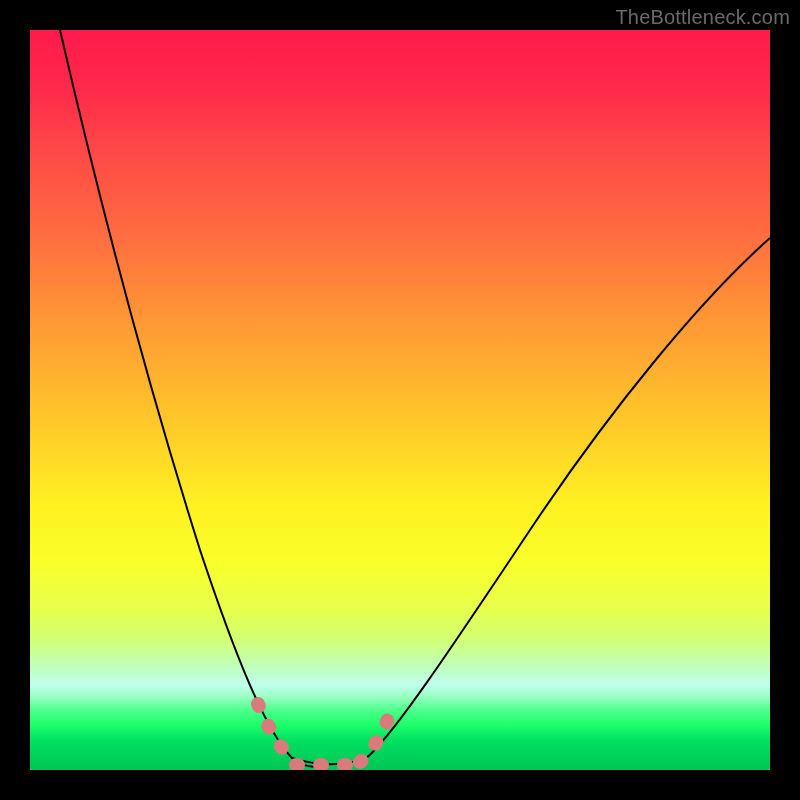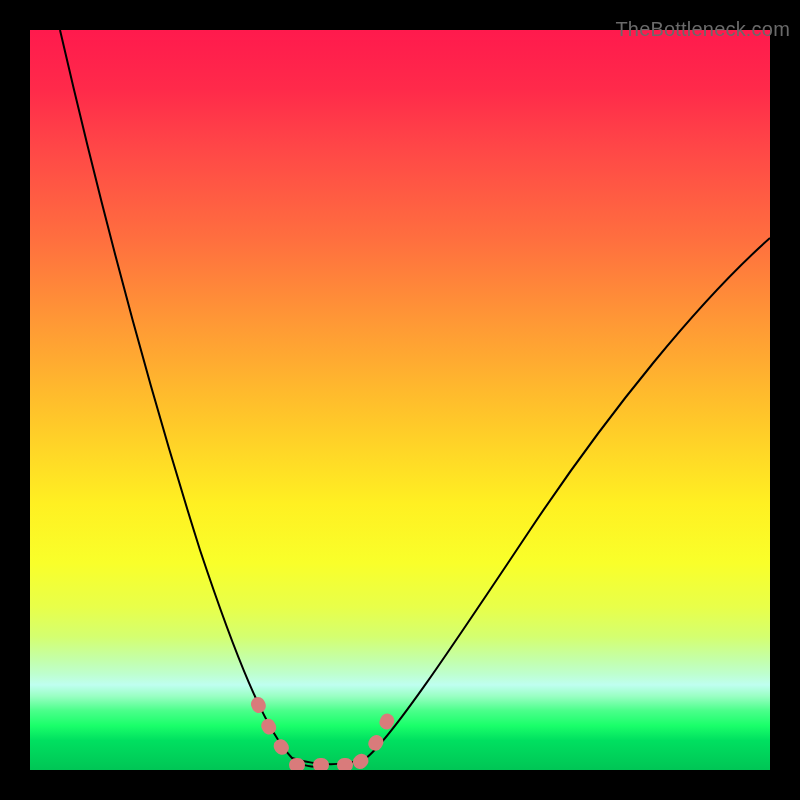--- a/index.html
+++ b/index.html
@@ -46,21 +46,20 @@
       #00c555 100%);
   }
   .watermark {
     position: absolute;
     top: 6px;
     right: 10px;
     color: #6a6a6a;
     font-size: 20px;
     font-weight: 500;
     letter-spacing: 0.2px;
-    margin-top: 12px;
   }
   svg.curves {
     position: absolute;
     left: 0; top: 0;
     width: 740px; height: 740px;
   }
   .curve {
     fill: none;
     stroke: #000;
     stroke-width: 2;

